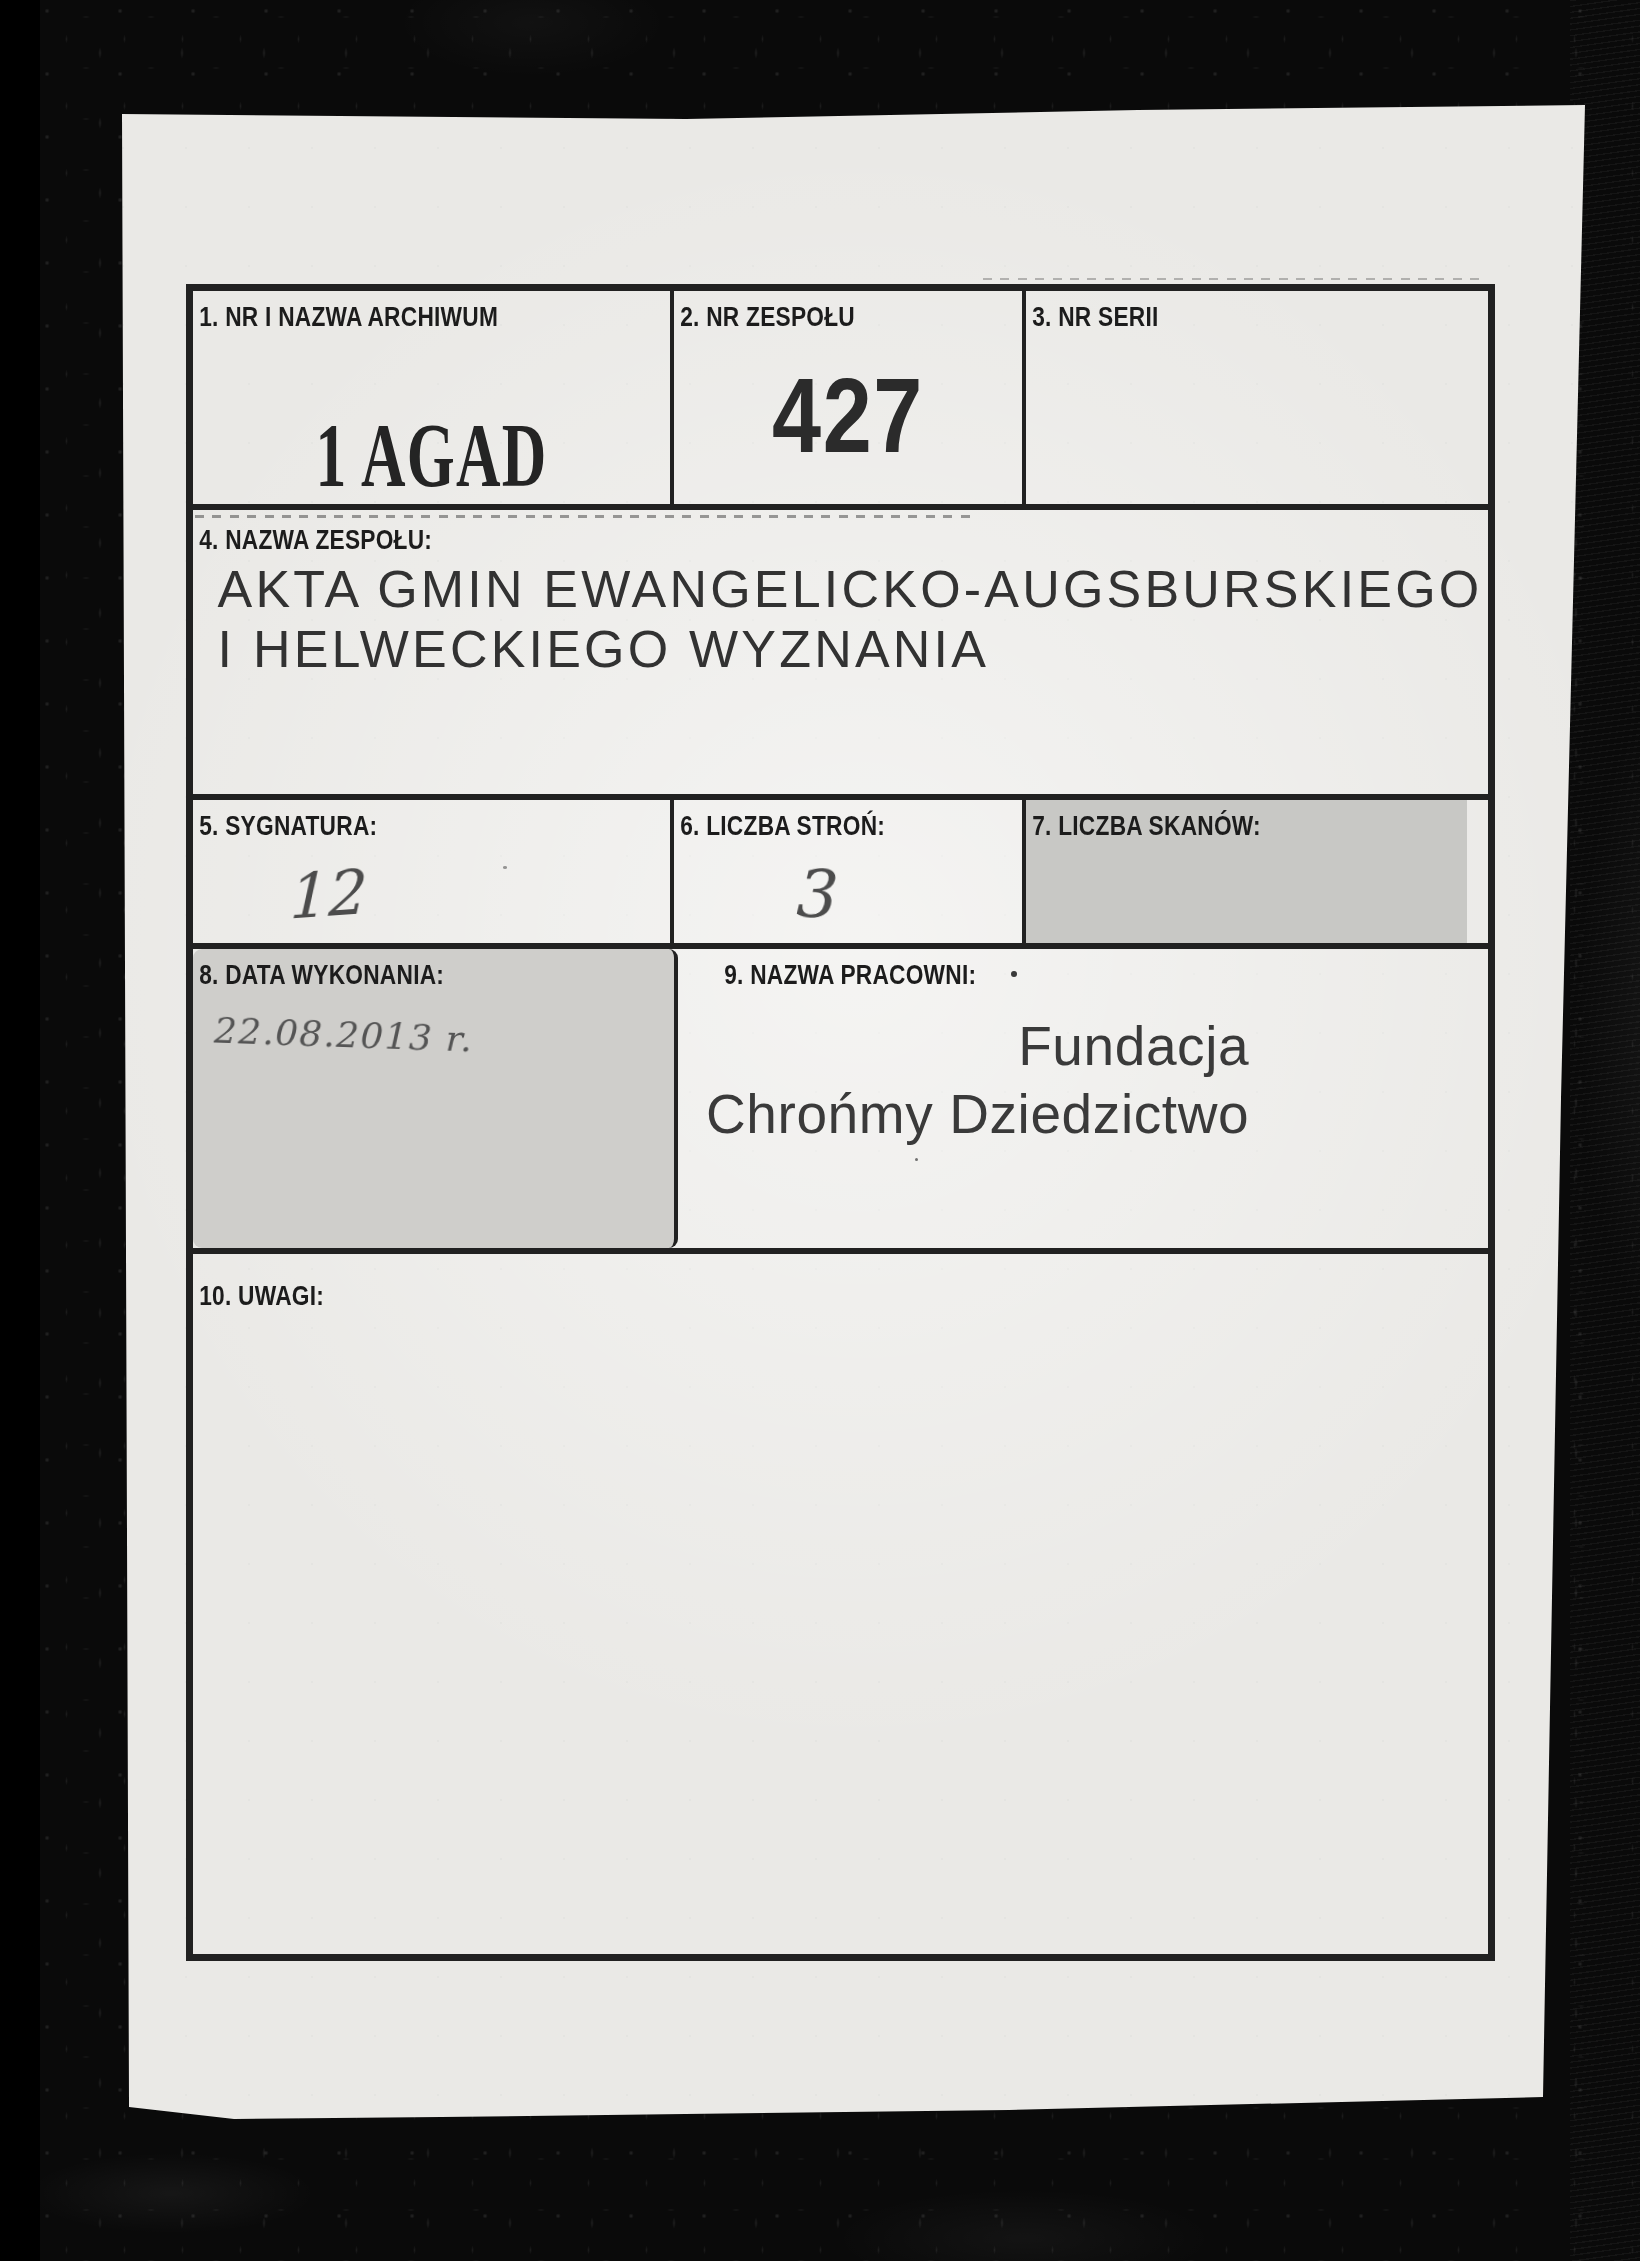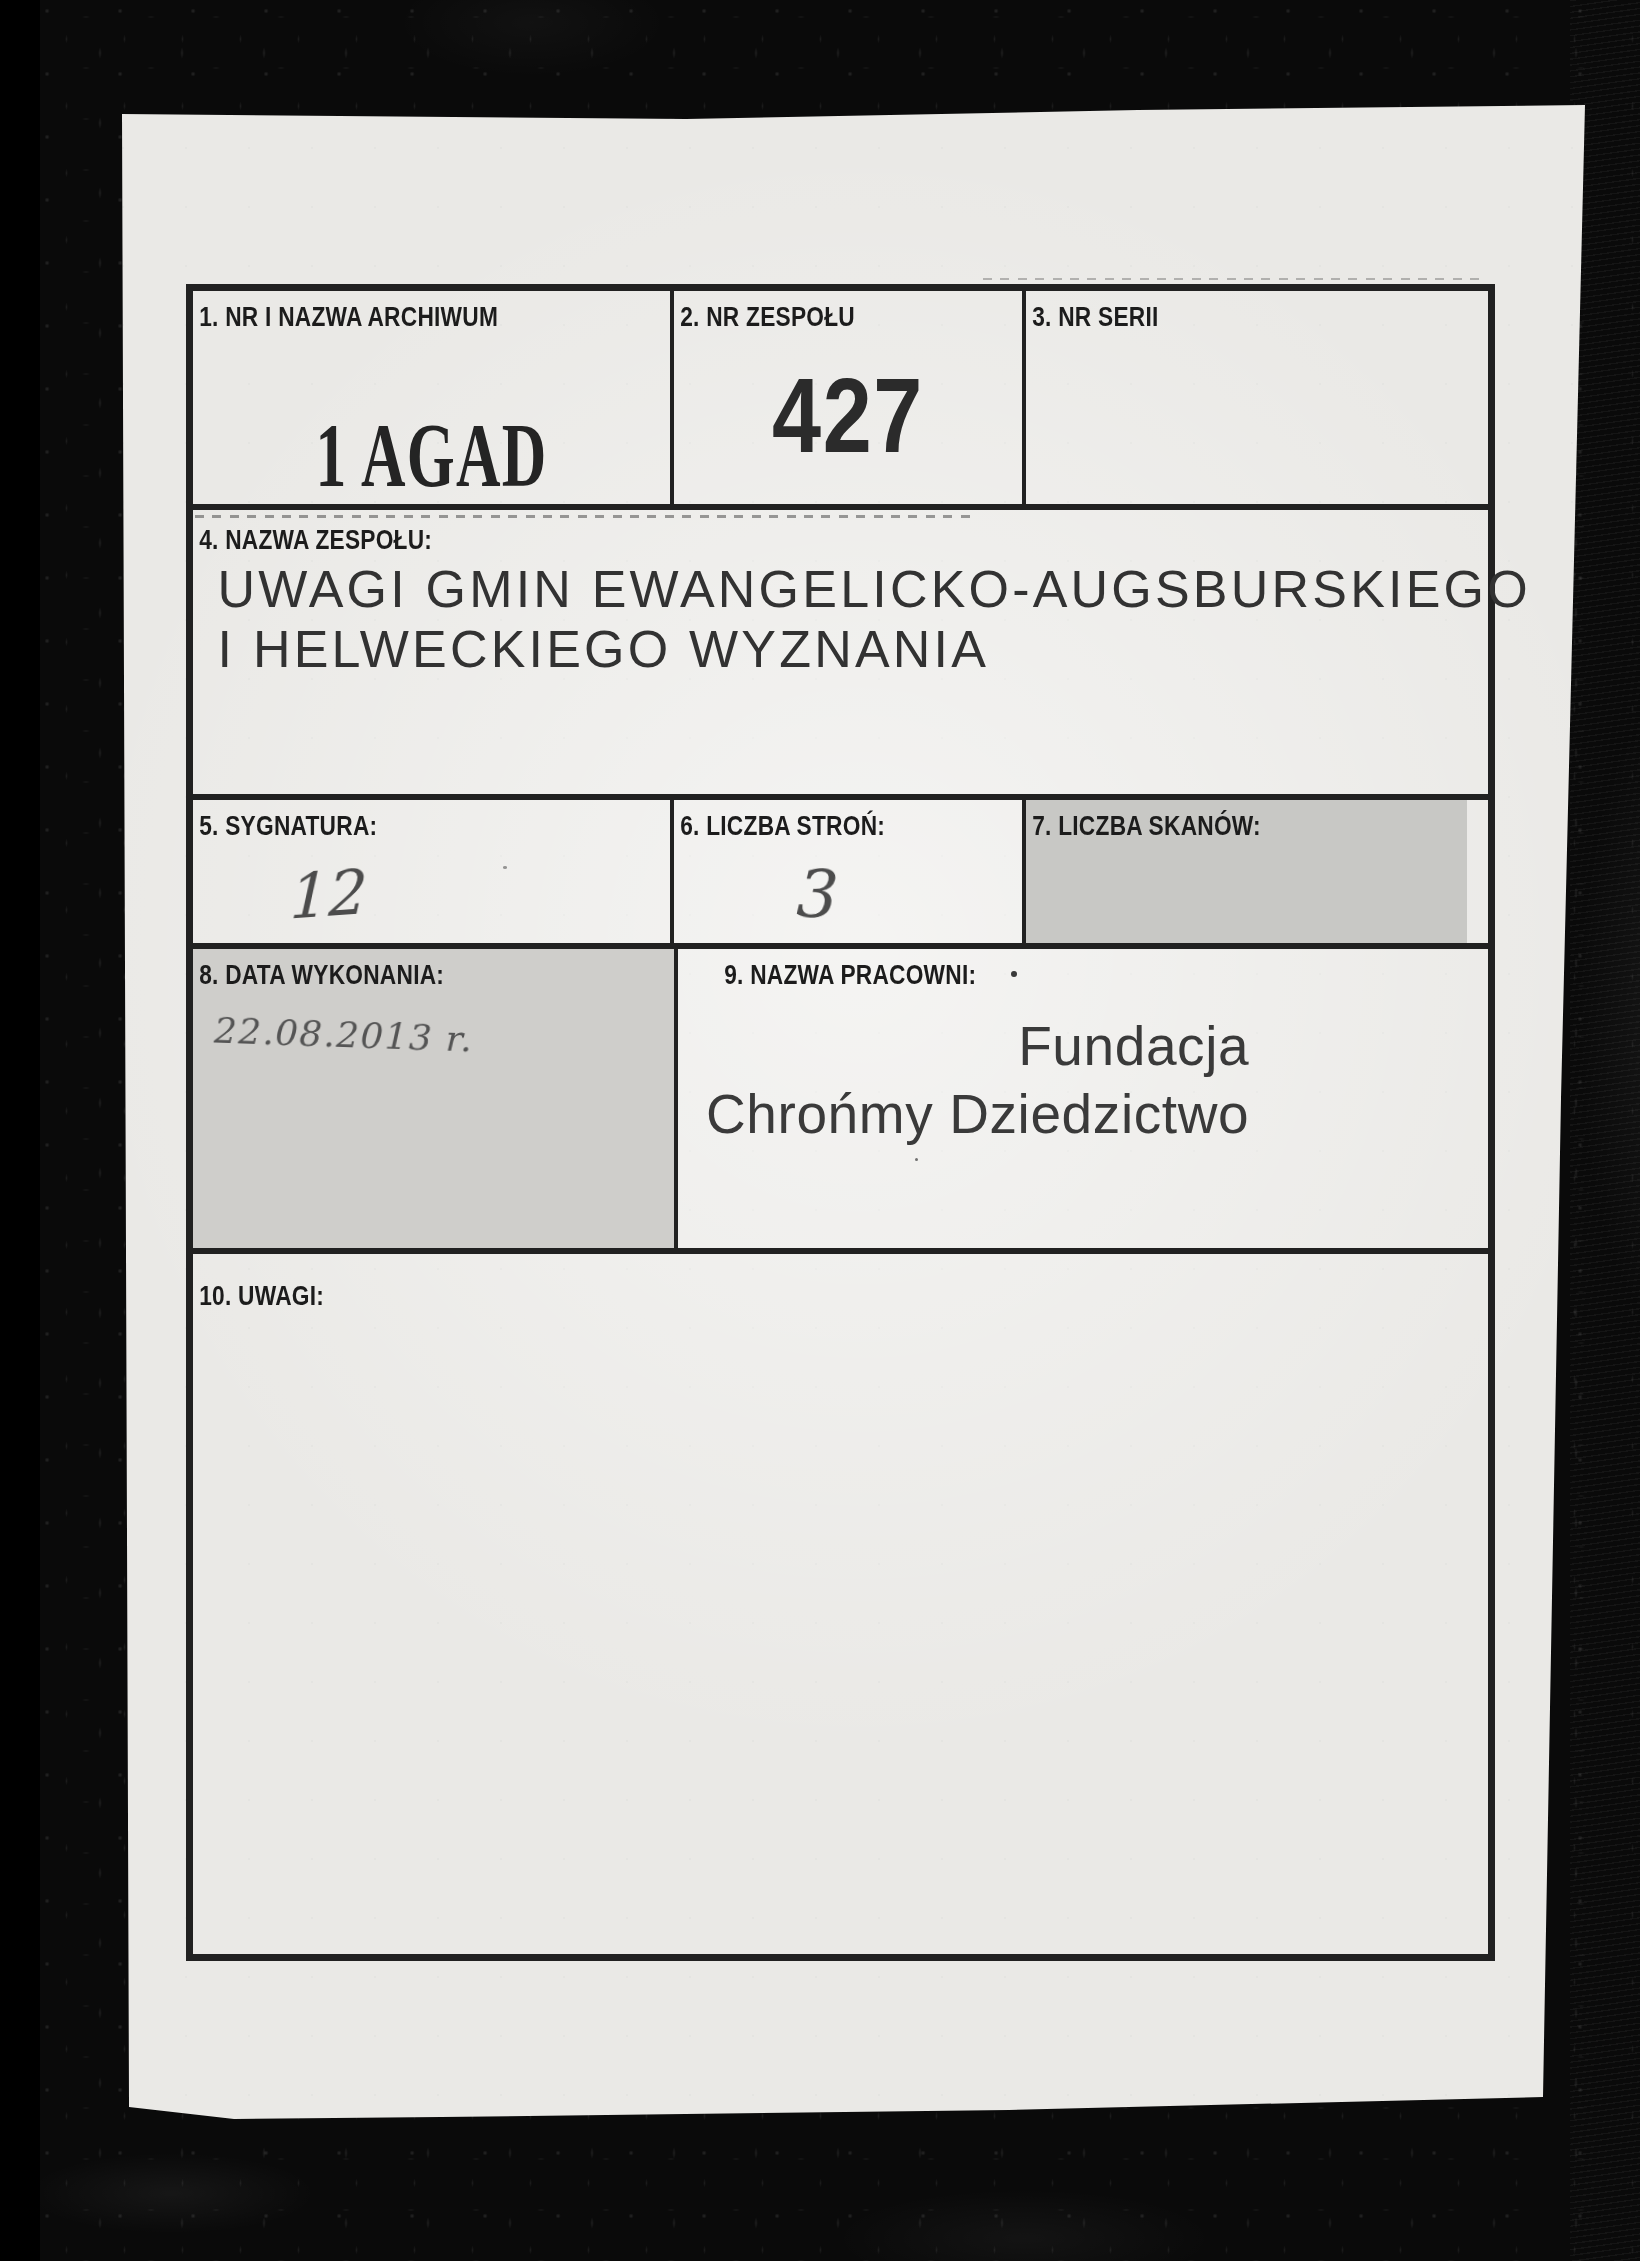--- a/index.html
+++ b/index.html
@@ -56,21 +56,21 @@
     border:7.1px solid #212121;background:transparent;box-sizing:border-box;
   }
   .row{position:relative;display:flex;border-bottom:6.5px solid #212121;box-sizing:content-box;}
   .row.last{border-bottom:none;}
   .r1{height:213px;} .r2{height:284px;} .r3{height:143px;} .r4{height:299px;} .r5{height:697px;}
   .cell{position:relative;box-sizing:border-box;}
   .vline{border-right:4.5px solid #212121;}
   .c-w1{width:481px;} .c-w2{width:352px;} .c-w3{width:441px;}
   .c-w4{width:485px;} .c-w5{width:810px;padding-left:40px;}
   .gray7{background:#c8c8c5;}
-  .gray8{background:#cfcecb;}
+  .gray8{background:#cfcecb;border-radius:9px;}
   
   .label{
     padding:9px 0 0 7.8px;
     font-weight:bold;font-size:28.4px;color:#1c1c1c;
     transform:scaleX(0.8);transform-origin:left top;
     white-space:nowrap;letter-spacing:0.3px;
   }
   .label.low{padding-top:13px;}
   .label.lower{padding-top:24.6px;}
   .val-serif{
@@ -135,21 +135,21 @@
         </div>
         <div class="cell c-w3">
           <div class="label">3. NR SERII</div>
         </div>
       </div>
 
       <div class="row r2">
         <div class="cell" style="width:100%">
           <div class="label low">4. NAZWA ZESPOŁU:</div>
           <div class="val-lines4">
-            <div>UWAGI GMIN EWANGELICKO-AUGSBURSKIEGO</div>
+            <div>AKTA GMIN EWANGELICKO-AUGSBURSKIEGO</div>
             <div>I HELWECKIEGO WYZNANIA</div>
           </div>
         </div>
       </div>
 
       <div class="row r3">
         <div class="cell c-w1 vline">
           <div class="label">5. SYGNATURA:</div>
           <div class="hand hw5">12</div>
         </div>

